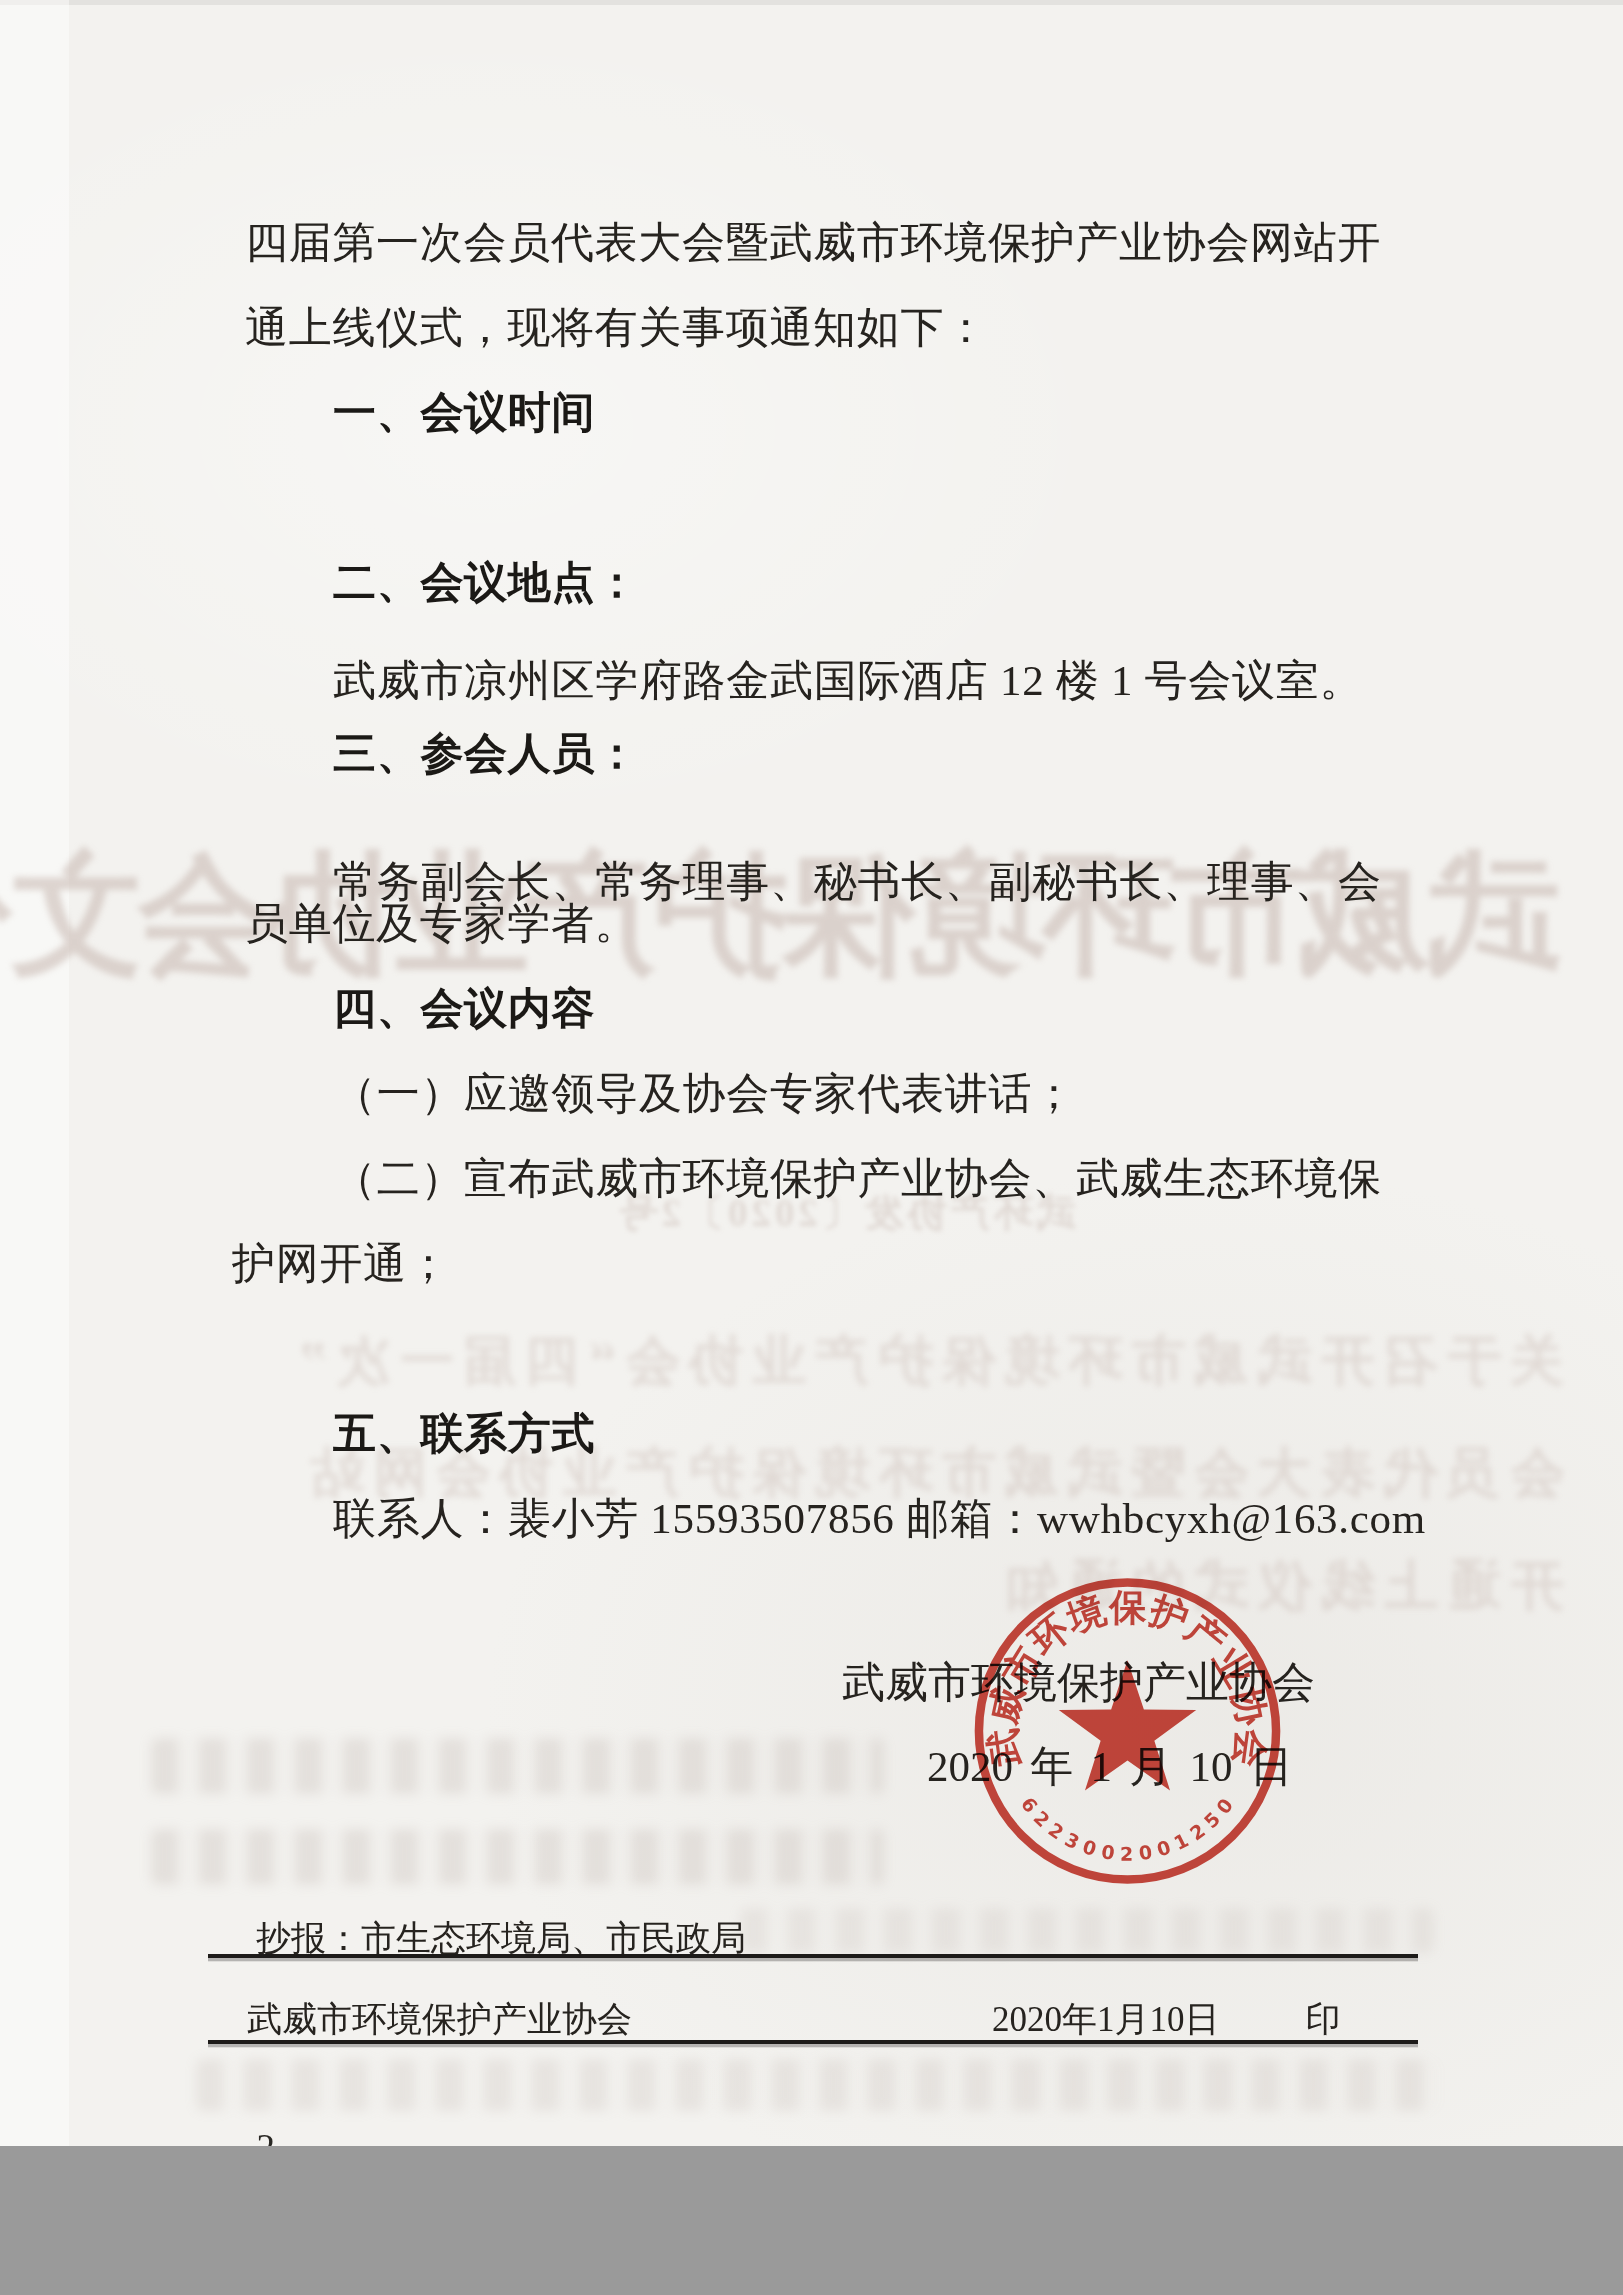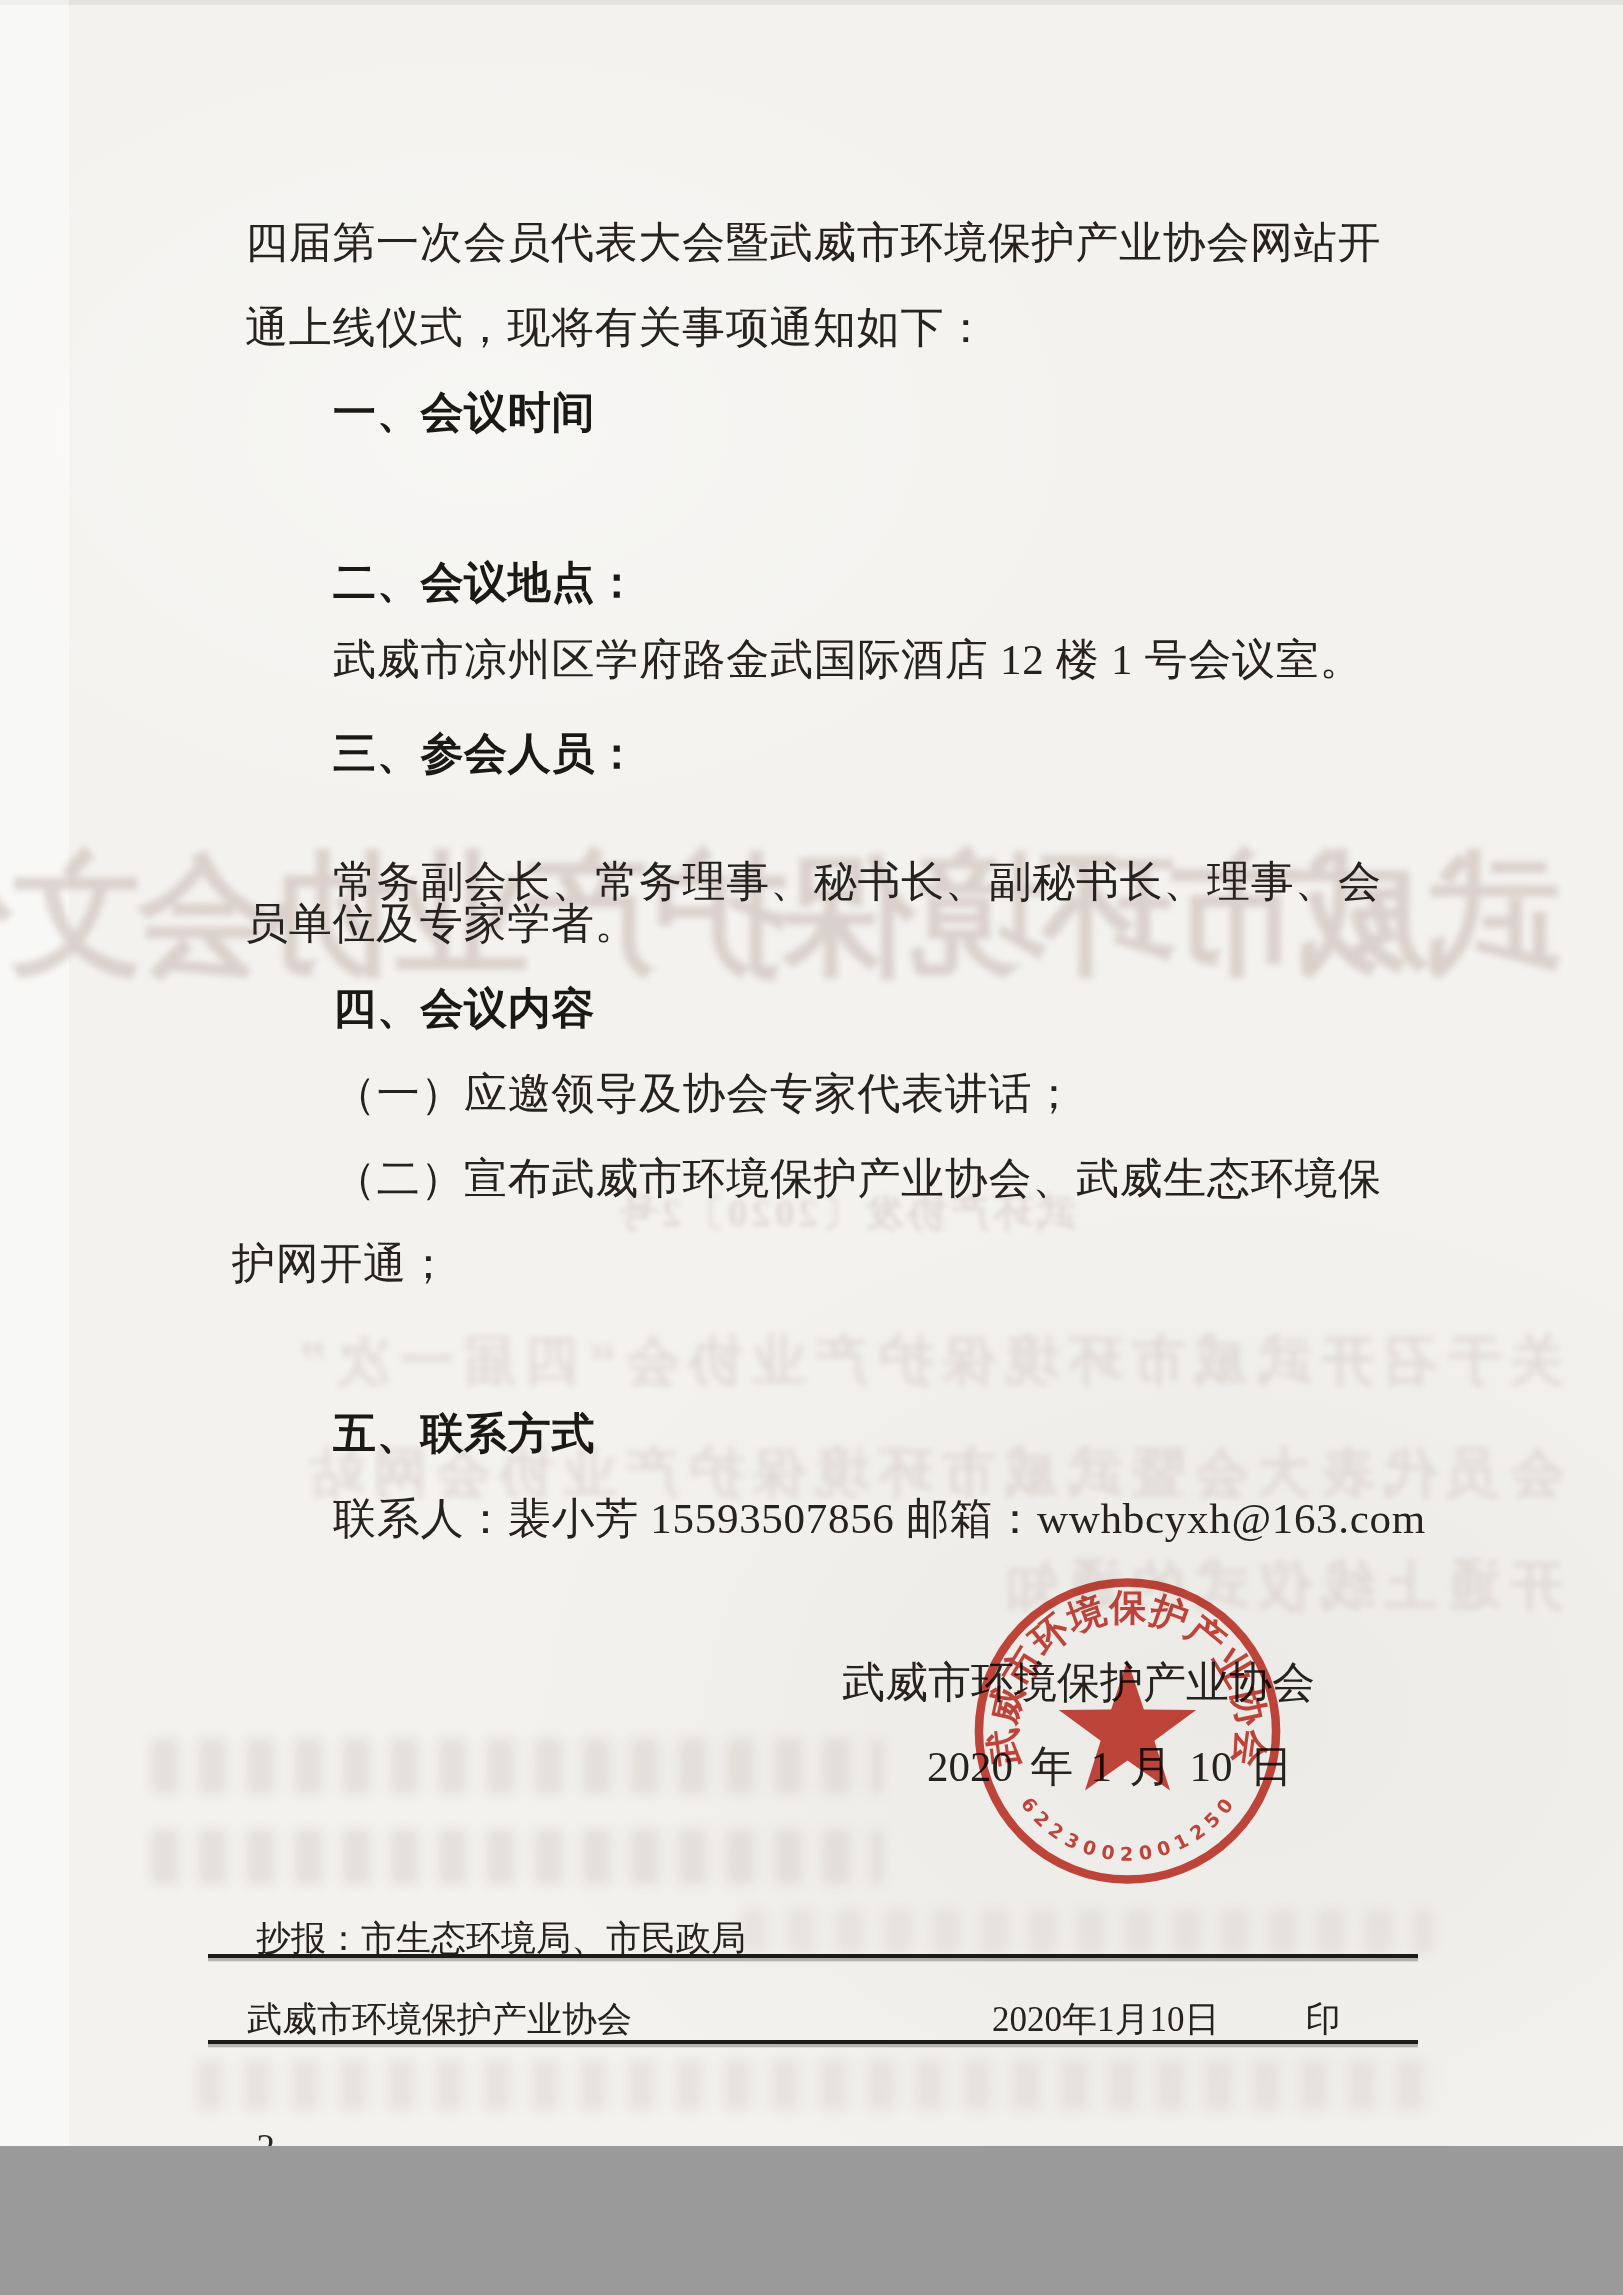--- a/index.html
+++ b/index.html
@@ -67,21 +67,21 @@
   <div class="wm wm-title wm-t3">开通上线仪式的通知</div>
   <div class="smudge sm1"></div>
   <div class="smudge sm2"></div>
   <div class="smudge sm3"></div>
   <div class="smudge sm4"></div>
 
   <div class="bline" style="left:245px;top:214px;">四届第一次会员代表大会暨武威市环境保护产业协会网站开</div>
   <div class="bline bhead" style="left:333px;top:384px;">一、会议时间</div>
   <div class="bline" style="left:245px;top:299px;">通上线仪式，现将有关事项通知如下：</div>
   <div class="bline bhead" style="left:333px;top:554px;">二、会议地点：</div>
-  <div class="bline" style="left:333px;top:631px;">武威市凉州区学府路金武国际酒店 12 楼 1 号会议室。</div>
+  <div class="bline" style="left:333px;top:652px;">武威市凉州区学府路金武国际酒店 12 楼 1 号会议室。</div>
   <div class="bline bhead" style="left:333px;top:725px;">三、参会人员：</div>
   <div class="bline" style="left:333px;top:810px;margin-top:43px;">常务副会长、常务理事、秘书长、副秘书长、理事、会</div>
   <div class="bline" style="left:245px;top:895px;">员单位及专家学者。</div>
   <div class="bline bhead" style="left:333px;top:980px;">四、会议内容</div>
   <div class="bline" style="left:333px;top:1065px;">（一）应邀领导及协会专家代表讲话；</div>
   <div class="bline" style="left:333px;top:1150px;">（二）宣布武威市环境保护产业协会、武威生态环境保</div>
   <div class="bline" style="left:232px;top:1235px;">护网开通；</div>
   <div class="bline bhead" style="left:333px;top:1405px;">五、联系方式</div>
   <div class="bline" style="left:333px;top:1490px;">联系人：裴小芳 15593507856  邮箱：wwhbcyxh@163.com</div>
 

